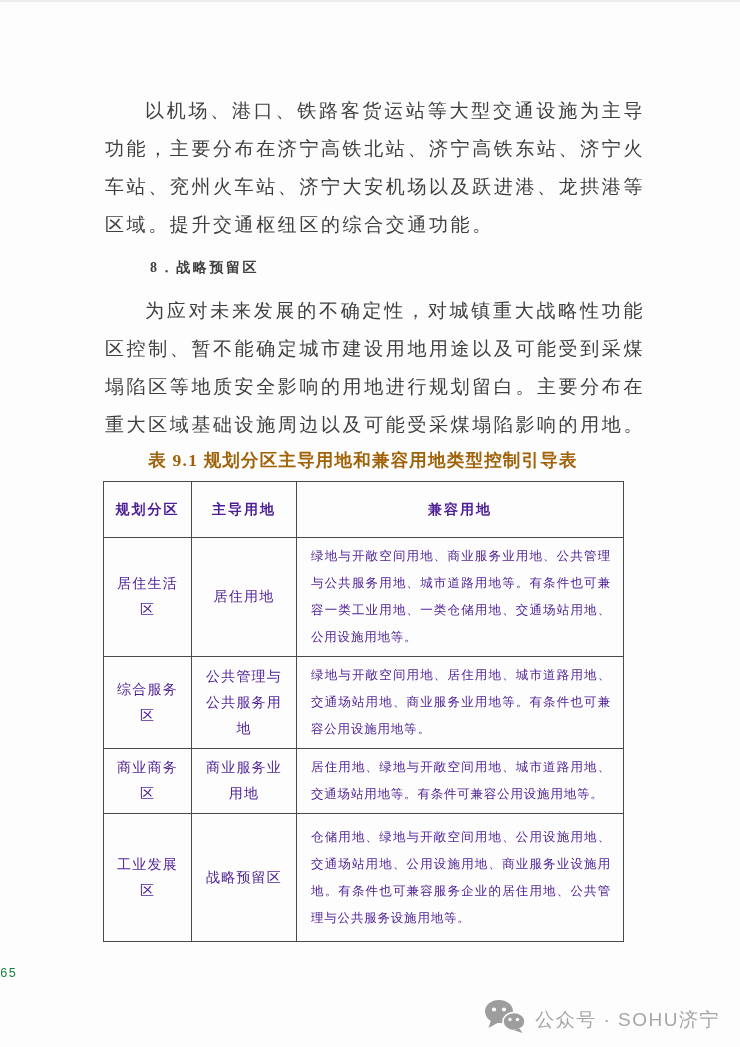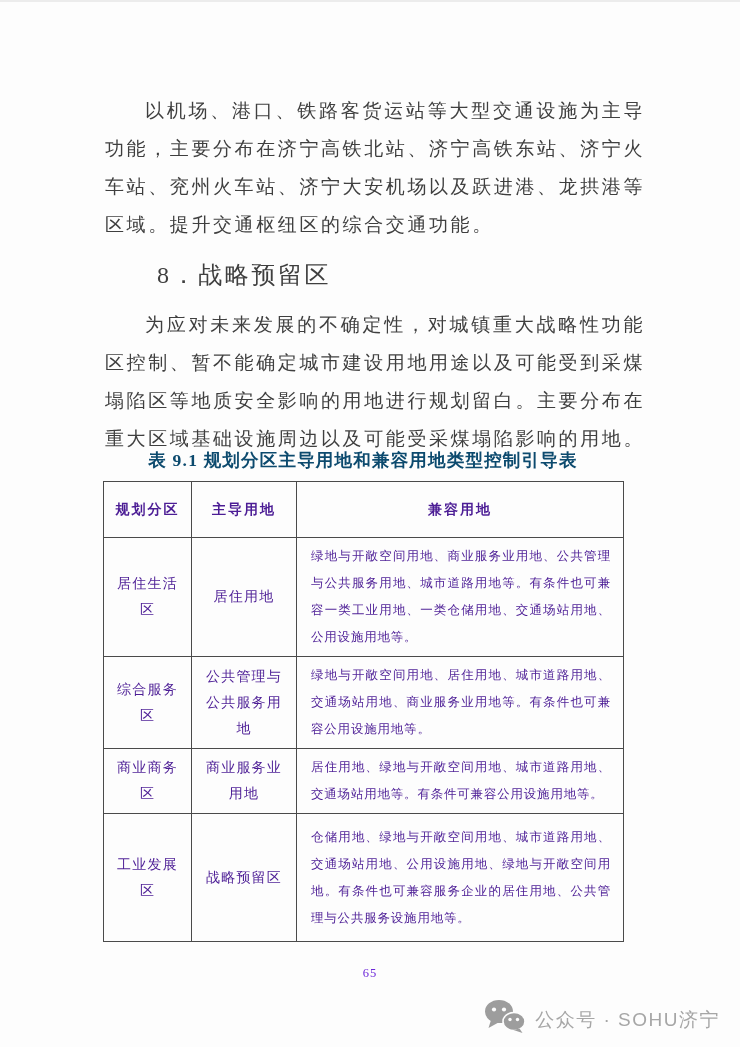--- a/index.html
+++ b/index.html
@@ -26,39 +26,39 @@
     margin: 0;
     font-size: 19px;
     line-height: 38px;
     letter-spacing: 2.6px;
     text-align: justify;
     text-justify: inter-character;
     text-indent: 40px;
     color: #3f3f3f;
   }
   .section-heading {
-    margin: 12px;
-    font-size: 24px;
-    font-weight: normal;
+    margin: 5px;
+    font-size: 14px;
+    font-weight: bold;
     line-height: 38px;
     letter-spacing: 2.6px;
     padding-left: 40px;
     color: #3f3f3f;
   }
   .table-block {
     position: absolute;
     left: 103px; top: 446px; width: 520px;
   }
   .table-title {
     margin: 0 0 9px 0;
     text-align: center;
     font-size: 17.5px;
     font-weight: bold;
     letter-spacing: 1.2px;
-    color: #0c4a6e;
+    color: #a16207;
   }
   table.plan-table {
     border-collapse: collapse;
     table-layout: fixed;
     width: 520px;
     color: #4c1d95;
   }
   .plan-table th, .plan-table td {
     border: 1px solid #4a4a4a;
     vertical-align: middle;
@@ -88,25 +88,25 @@
     text-align: justify;
     text-justify: inter-character;
   }
   tr.row-1 td { height: 115px; }
   tr.row-2 td { height: 70px; }
   tr.row-3 td { height: 62px; }
   tr.row-4 td { height: 128px; }
   .page-number {
     position: absolute;
     left: 0; right: 0; bottom: 66px;
-    text-align: center;
+    text-align: left;
     font-size: 12.5px;
     letter-spacing: 1px;
-    color: #6d28d9;
-    font-family: Liberation Serif, serif;
+    color: #15803d;
+    font-family: Liberation Mono, monospace;
   }
   .watermark {
     position: absolute;
     right: 20px; bottom: 14px;
     display: flex;
     align-items: flex-end;
     gap: 9px;
     color: #a6a6a6;
     font-size: 19px;
     letter-spacing: 1.5px;
@@ -152,21 +152,21 @@
           <td class="cell-compat">绿地与开敞空间用地、居住用地、城市道路用地、交通场站用地、商业服务业用地等。有条件也可兼容公用设施用地等。</td>
         </tr>
         <tr class="row-3">
           <td class="cell-center">商业商务区</td>
           <td class="cell-center">商业服务业用地</td>
           <td class="cell-compat">居住用地、绿地与开敞空间用地、城市道路用地、交通场站用地等。有条件可兼容公用设施用地等。</td>
         </tr>
         <tr class="row-4">
           <td class="cell-center">工业发展区</td>
           <td class="cell-center">战略预留区</td>
-          <td class="cell-compat">仓储用地、绿地与开敞空间用地、城市道路用地、交通场站用地、公用设施用地、绿地与开敞空间用地。有条件也可兼容服务企业的居住用地、公共管理与公共服务设施用地等。</td>
+          <td class="cell-compat">仓储用地、绿地与开敞空间用地、公用设施用地、交通场站用地、公用设施用地、商业服务业设施用地。有条件也可兼容服务企业的居住用地、公共管理与公共服务设施用地等。</td>
         </tr>
       </tbody>
     </table>
   </div>
 
   <div class="page-number">65</div>
 
   <div class="watermark">
     <span>
       <svg width="42" height="34" viewBox="0 0 42 34">

